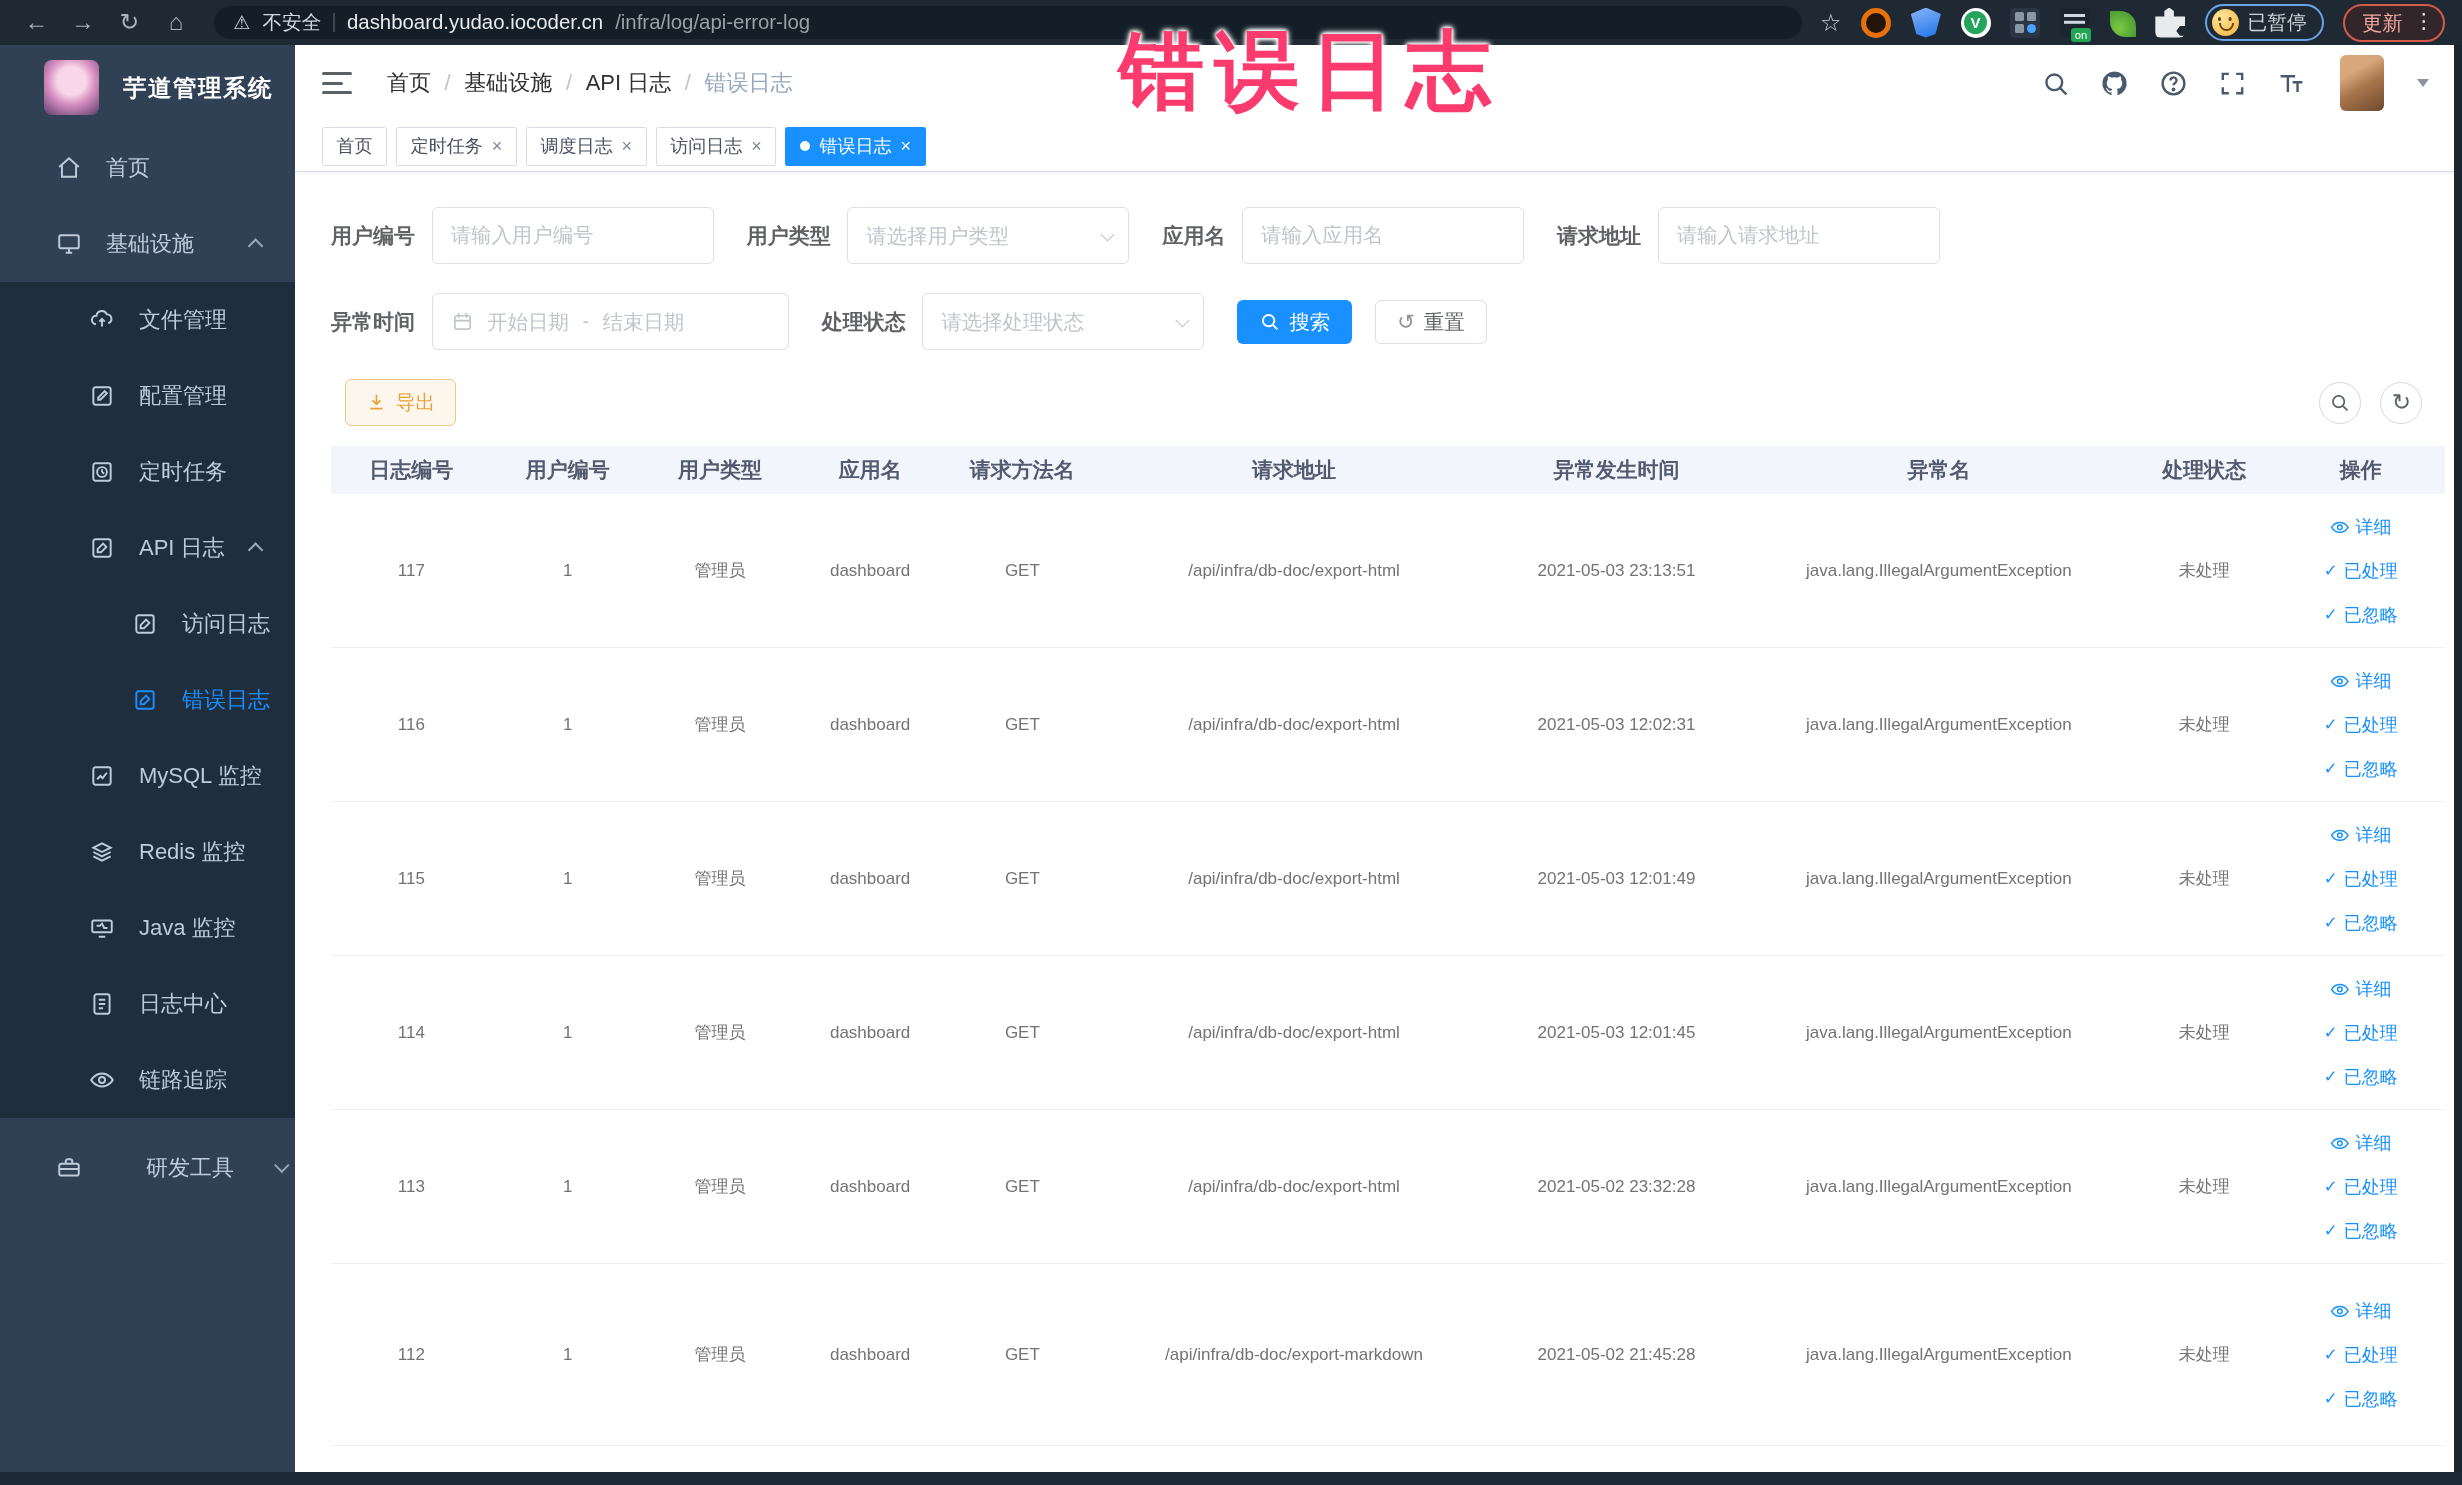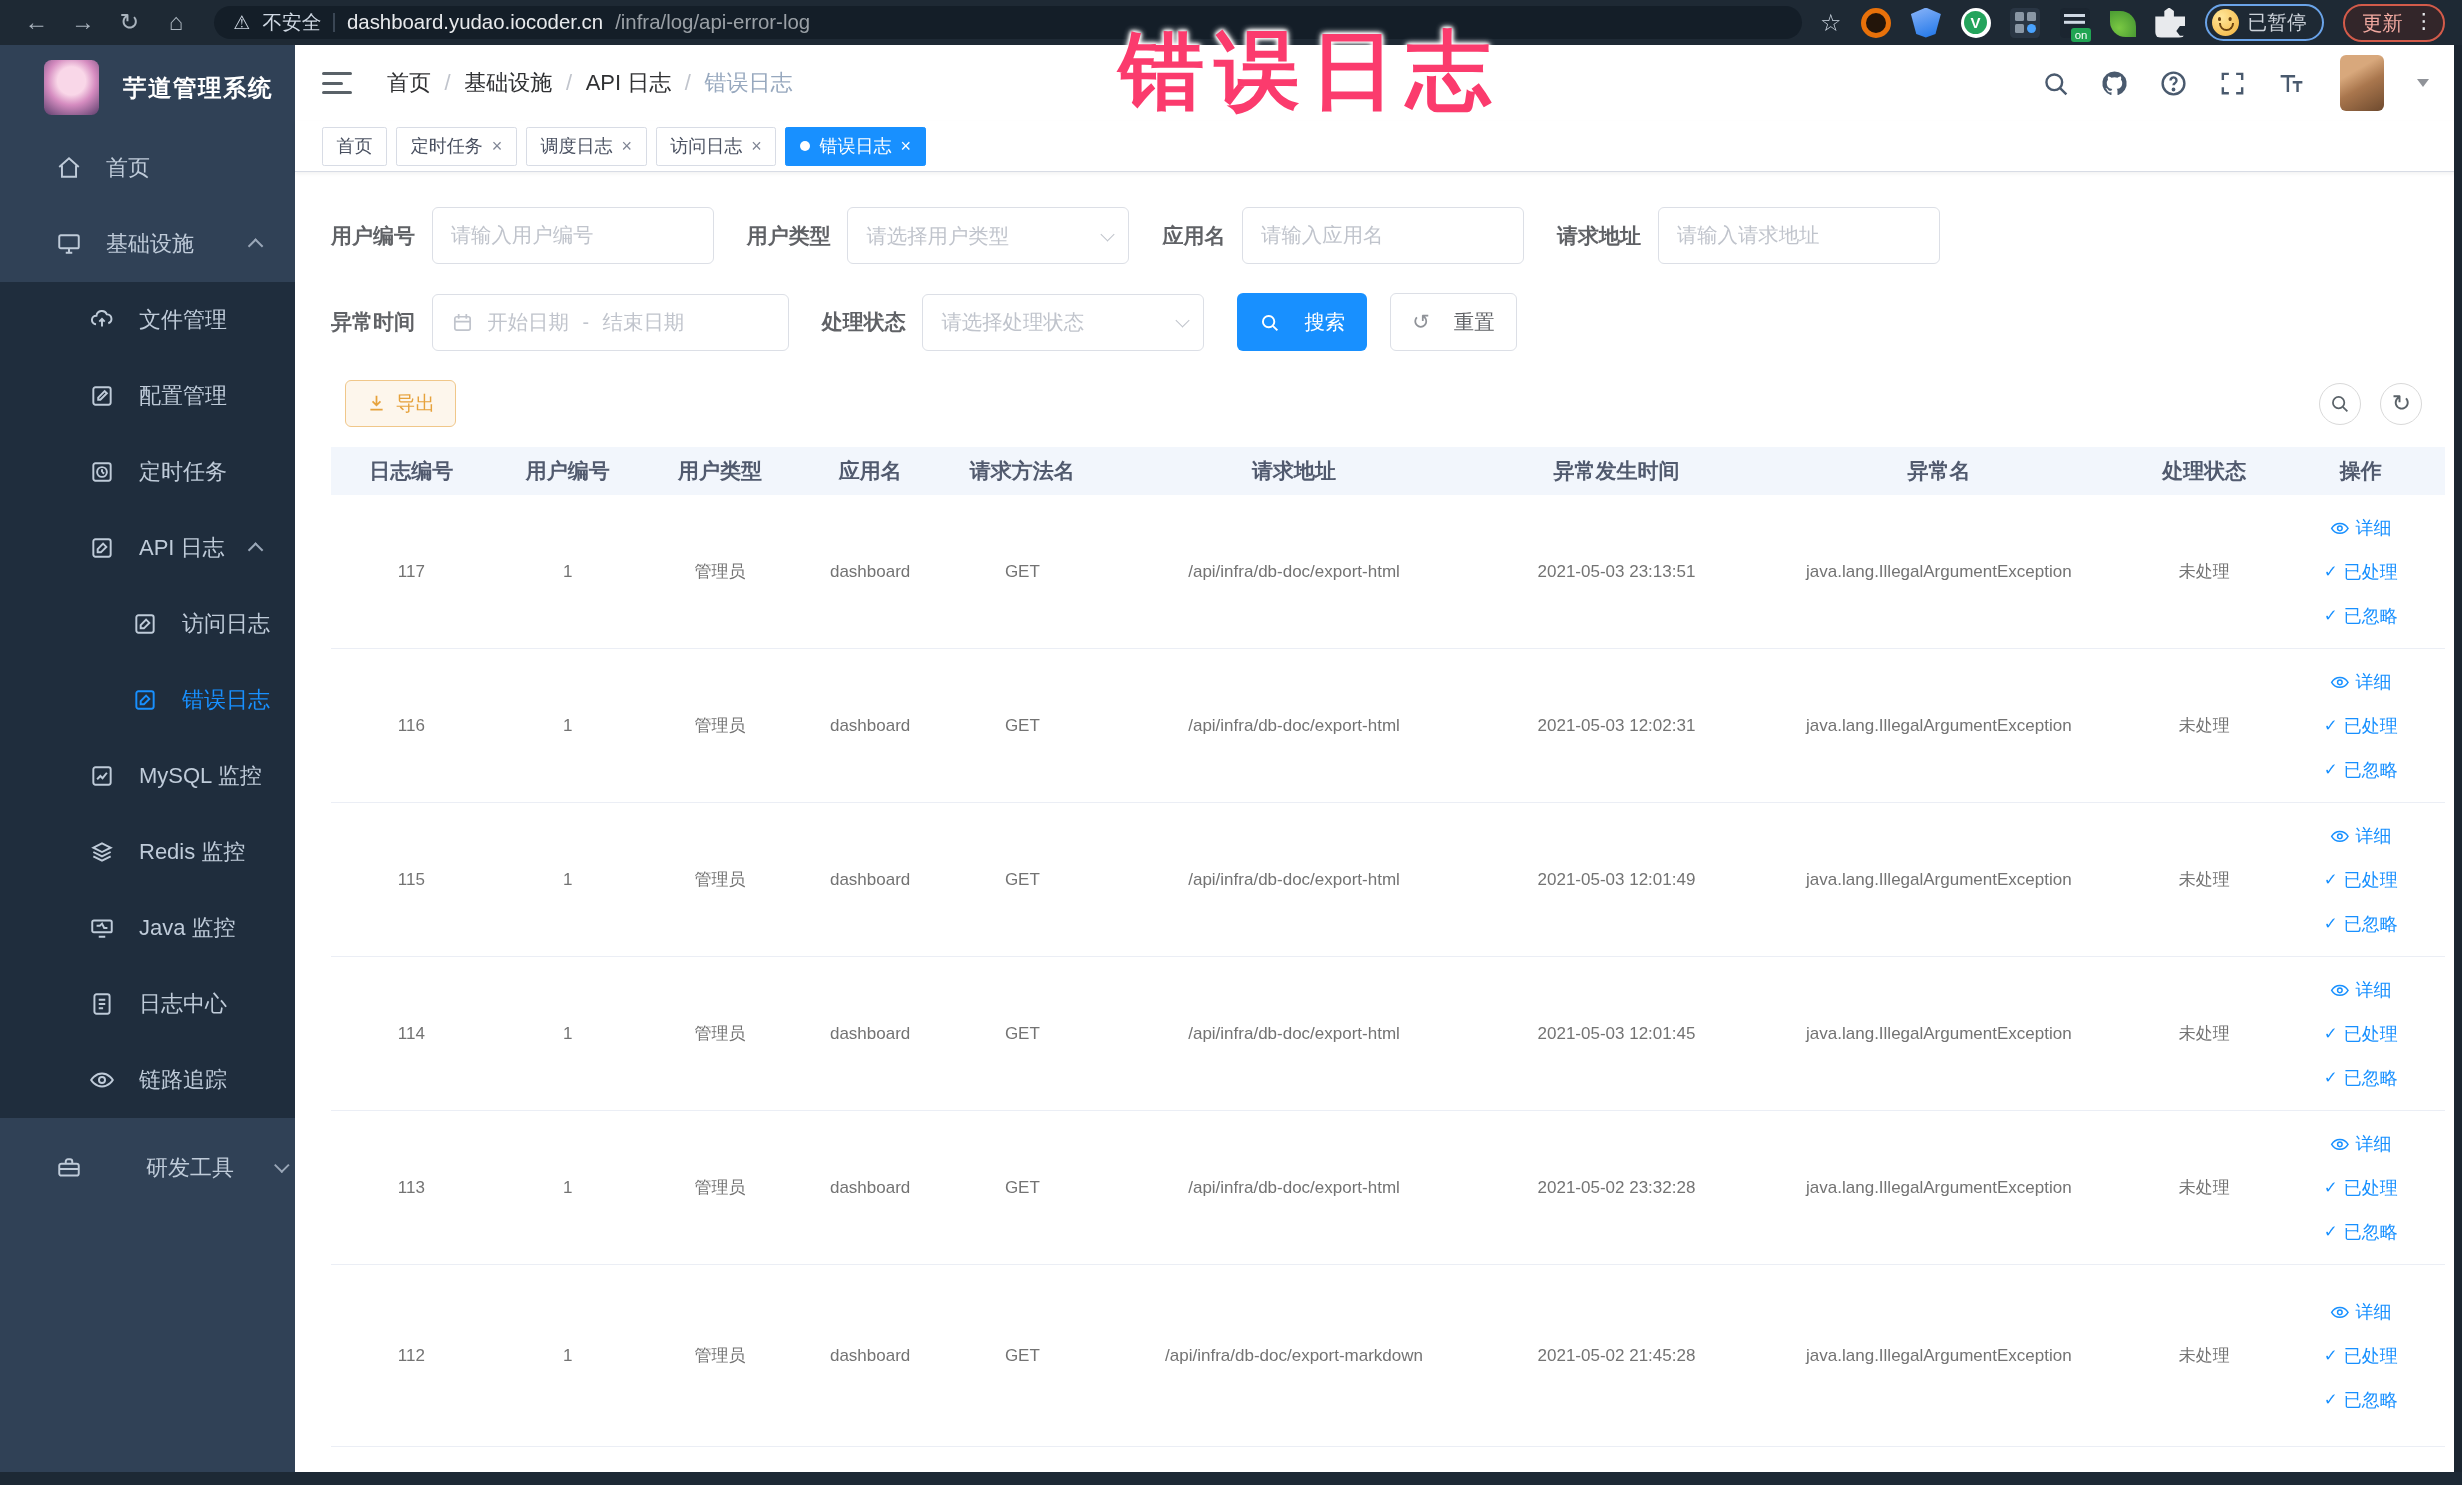--- a/index.html
+++ b/index.html
@@ -101,21 +101,21 @@
   .f-input { width:282px; }
   .f-input input { width:100%; border:none; outline:none; font:20.4px "Liberation Sans", sans-serif; color:#606266; background:transparent; }
   .f-input input::placeholder { color:#c0c4cc; }
   .f-select { width:282px; justify-content:space-between; cursor:pointer; }
   .f-placeholder { font-size:20.4px; color:#c0c4cc; white-space:nowrap; }
   .sel-caret { width:9.8px; height:9.8px; border-right:1.9px solid #c0c4cc; border-bottom:1.9px solid #c0c4cc;
     transform:rotate(45deg) translateY(-2.3px); }
   .f-date { width:357px; gap:13.6px; cursor:pointer; }
   .cal-ic { width:23px; height:23px; flex:0 0 auto; }
   .f-date .sep { color:#c0c4cc; font-size:19.7px; }
-  .btn { height:58px; border-radius:6px; display:flex; align-items:center; gap:24px; padding:0 21px;
+  .btn { height:44px; border-radius:6px; display:flex; align-items:center; gap:9px; padding:0 21px;
     font-size:20.4px; cursor:pointer; border:0.8px solid transparent; white-space:nowrap; }
   .btn-search { background:#1890ff; color:#fff; }
   .btn-reset { background:#fff; border-color:#dcdfe6; color:#606266; margin-left:23px; }
   .btn-reset .rs { font-size:21px; color:#909399; }
   .mag { width:21px; height:21px; }
 
   .toolbar-row { display:flex; align-items:center; margin:26px 14px 0; }
   .btn-export { height:47px; background:#fdf6ec; border:0.8px solid #f0c78a; color:#e6a23c; font-size:19.7px;
     border-radius:6px; display:flex; align-items:center; gap:9px; padding:0 19.7px; cursor:pointer; }
   .btn-export svg { width:21px; height:21px; }

